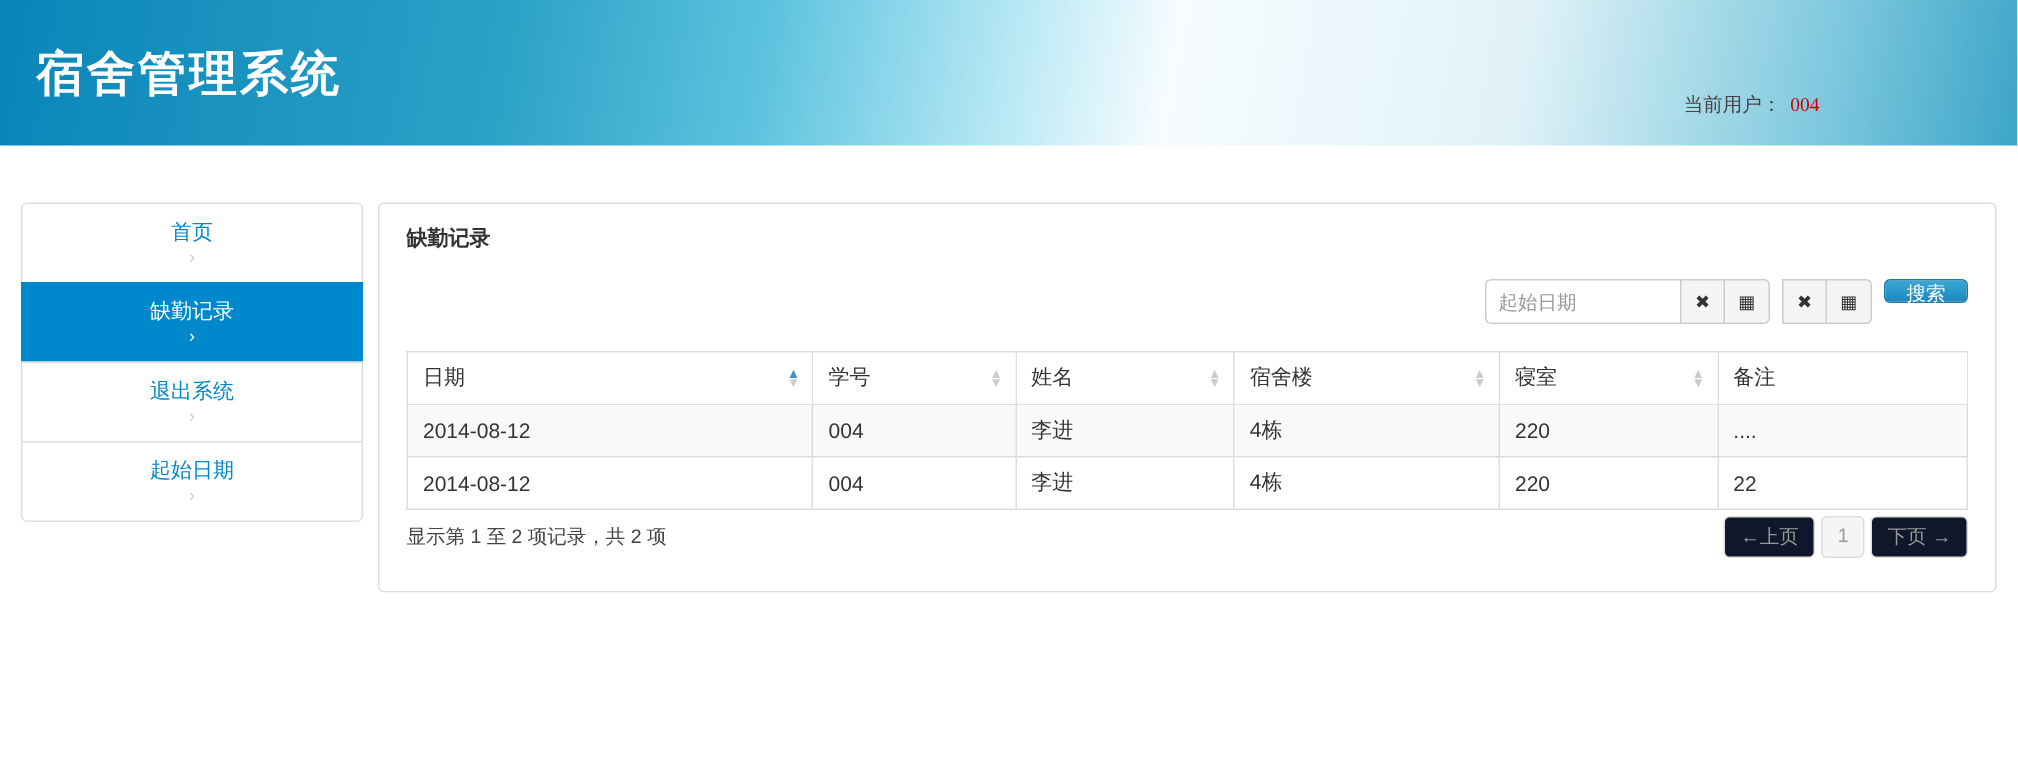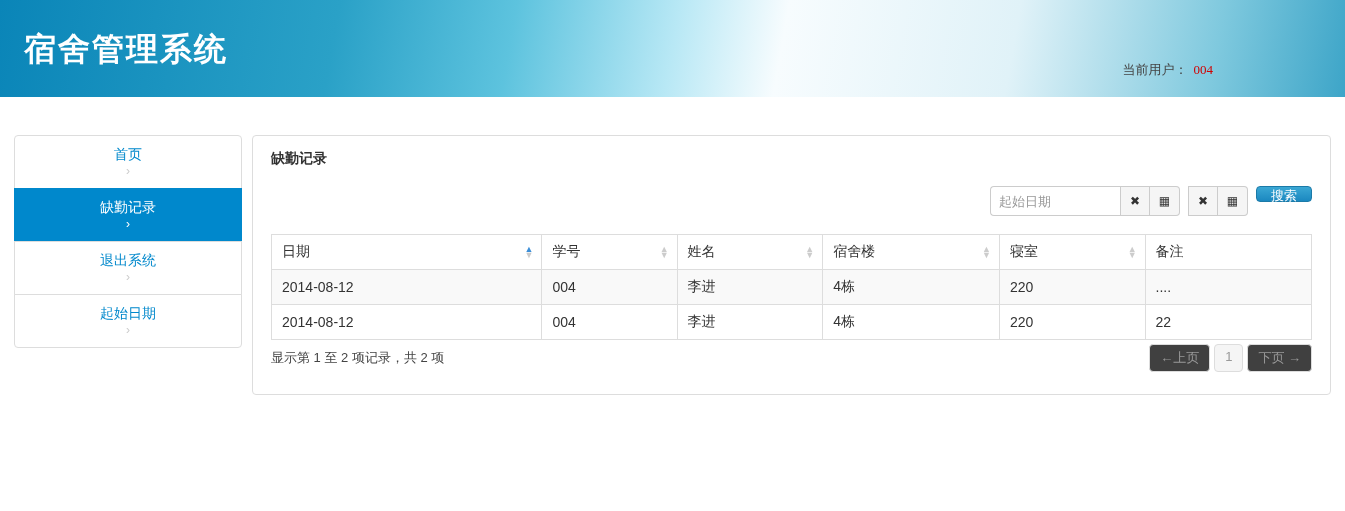--- a/index.html
+++ b/index.html
@@ -159,21 +159,21 @@
     align-items: center;
     margin-top: 4px;
     font-size: 13px;
     color: #444;
   }
   .paginate { display: flex; gap: 4px; }
   .pg-btn {
     border: 1px solid #ddd;
     border-radius: 4px;
     padding: 4px 10px;
-    background: #404040;
+    background: #0f172a;
     color: #999;
     cursor: default;
     font-size: 13px;
   }
   .pg-btn.num {
     color: #999;
     background: #f5f5f5;
   }
   
   .col-date{width:26%}.col-id{width:13%}.col-name{width:14%}.col-build{width:17%}.col-room{width:14%}.col-note{width:16%}

